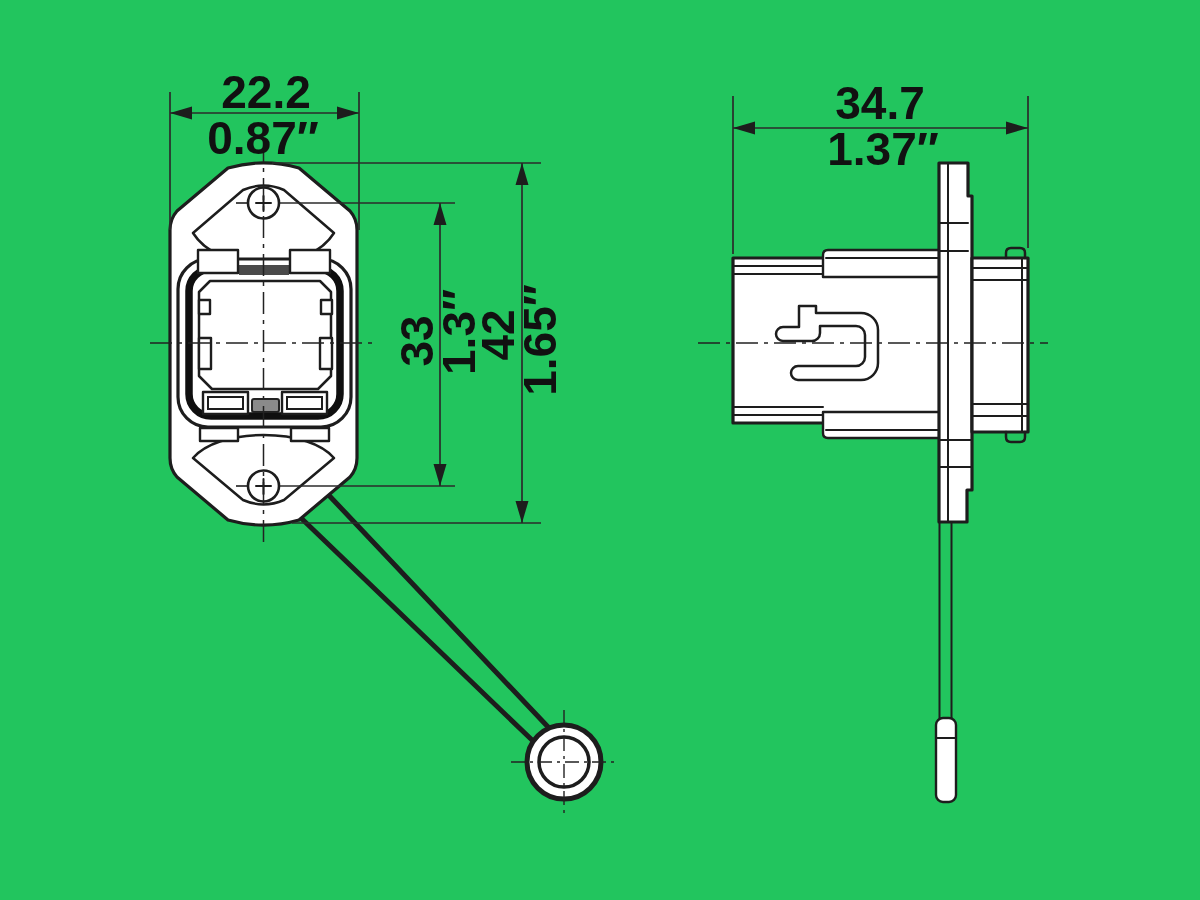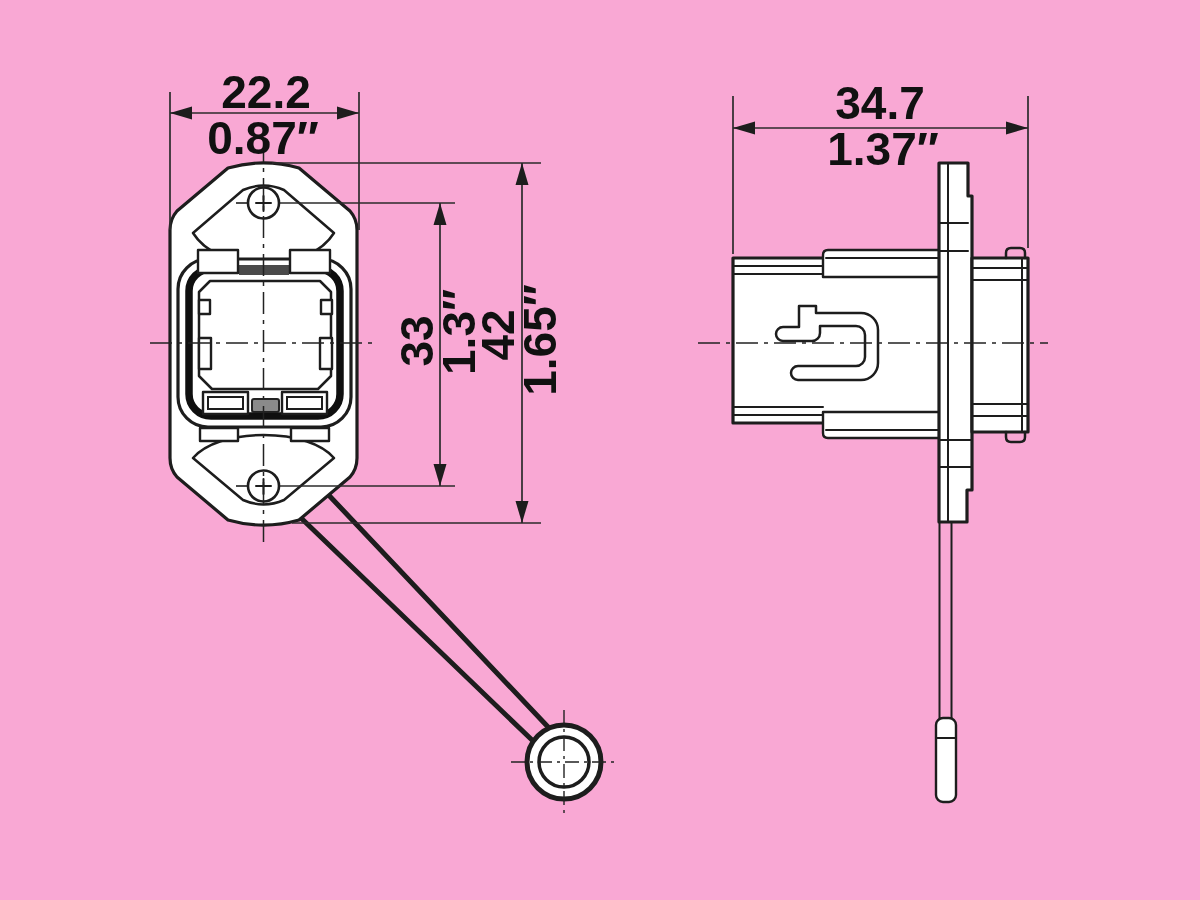--- a/index.html
+++ b/index.html
@@ -1,16 +1,16 @@
 <!DOCTYPE html>
 <html><head>
 <meta charset="utf-8">
 <style>
   html,body{margin:0;padding:0;background:#fff;}
-  #canvas{position:relative;width:1200px;height:900px;background:#f9a8d4;overflow:hidden;
+  #canvas{position:relative;width:1200px;height:900px;background:#22c55e;overflow:hidden;
           font-family:"Liberation Sans",sans-serif;}
   svg{position:absolute;left:0;top:0;}
   .outline{fill:#fff;stroke:#1d1d1d;stroke-width:3.2;stroke-linejoin:round;stroke-linecap:round;}
   .inner{fill:none;stroke:#1d1d1d;stroke-width:2.5;stroke-linejoin:round;stroke-linecap:round;}
   .innerw{fill:#fff;stroke:#1d1d1d;stroke-width:2.4;stroke-linejoin:round;}
   .thin{fill:none;stroke:#1d1d1d;stroke-width:2;stroke-linecap:round;}
   .ring{fill:none;stroke:#0f0f0f;stroke-width:7.5;}
   .dim{stroke:#2b2b2b;stroke-width:1.7;fill:none;}
   .arrow{fill:#1d1d1d;stroke:none;}
   .cl{stroke:#222;stroke-width:1.5;fill:none;stroke-dasharray:22 6 4 6;}

